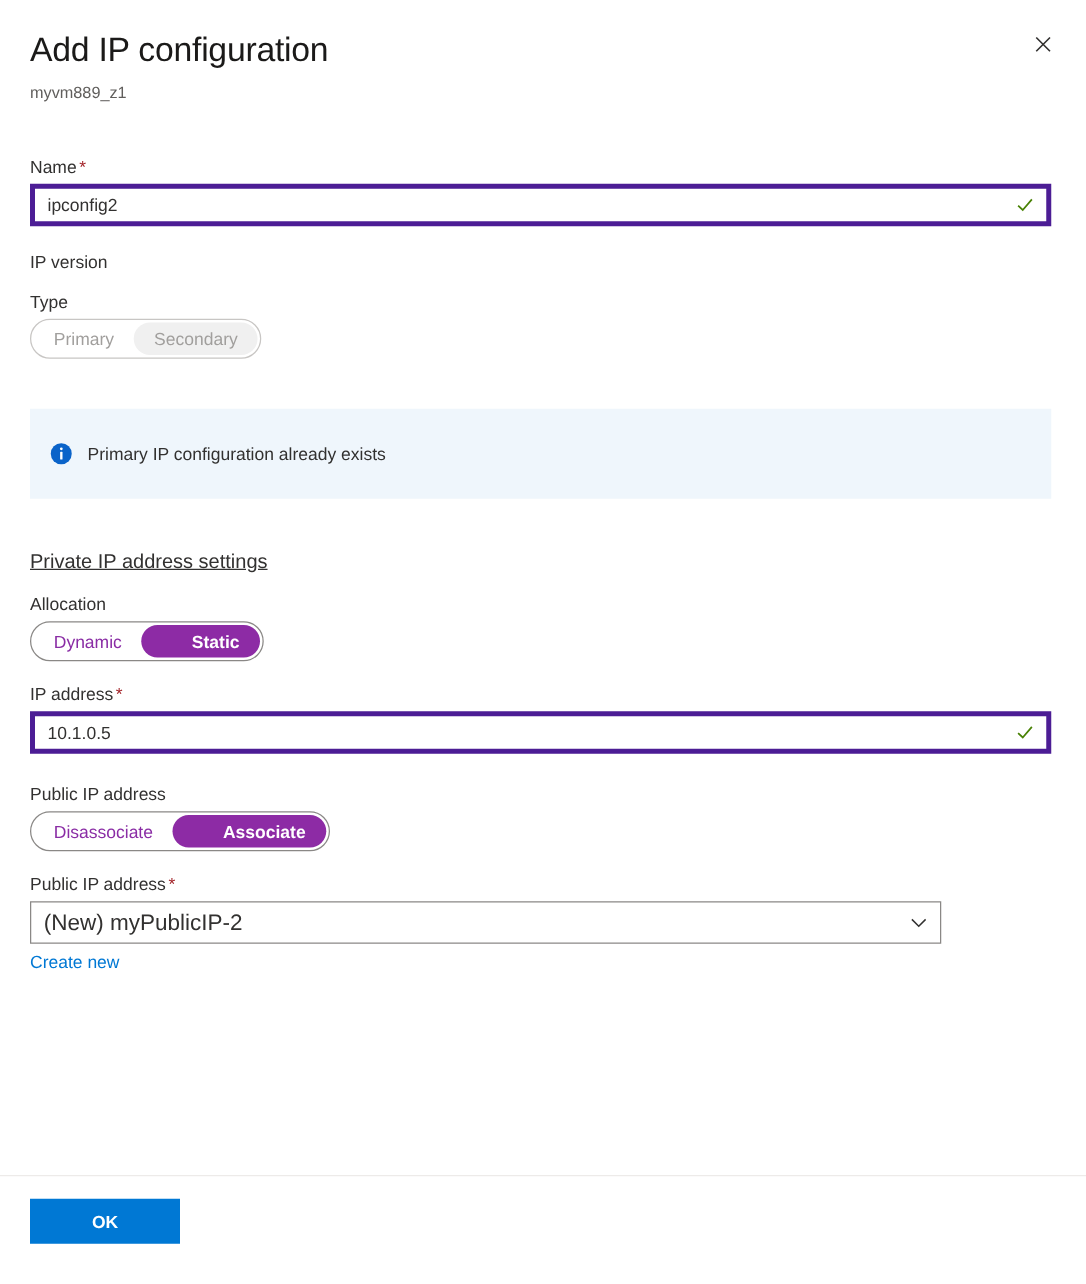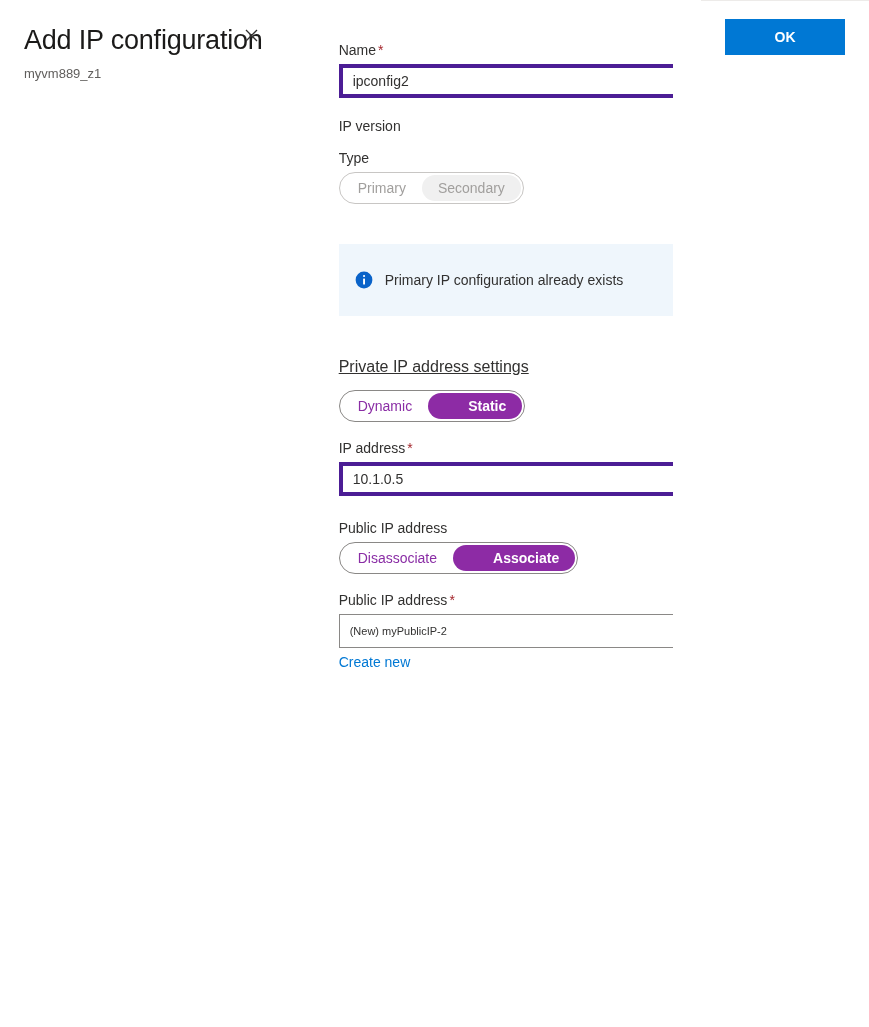--- a/index.html
+++ b/index.html
@@ -15,21 +15,21 @@
     font-family: "Liberation Sans", "DejaVu Sans", sans-serif;
     color: #1b1a19;
     overflow: hidden;
     position: relative;
   }
 
   .blade {
     position: absolute;
     inset: 0;
     display: flex;
-    gap: 28px;
+    flex-direction: column;
   }
 
   
   .header {
     padding: 16px 24px 0 24px;
     position: relative;
     flex: 0 0 auto;
   }
   .title {
     font-size: 27px;
@@ -216,28 +216,28 @@
   }
   .info-text {
     font-size: 14px;
     color: #323130;
     line-height: 20px;
   }
 
   
   .dropdown {
     position: relative;
-    width: 817px;
+    width: 729px;
     height: 34px;
     border: 1px solid #8a8886;
     background: #ffffff;
     display: flex;
     align-items: center;
     padding: 0 32px 0 10px;
-    font-size: 11px;
+    font-size: 18px;
     color: #323130;
     cursor: pointer;
   }
   .dropdown .chev {
     position: absolute;
     right: 10px;
     top: 50%;
     transform: translateY(-50%);
     width: 14px;
     height: 14px;
@@ -325,20 +325,21 @@
         <rect x="8.1" y="7.4" width="1.9" height="6.2" rx="0.5" fill="#ffffff"></rect>
         <circle cx="9.05" cy="5" r="1.1" fill="#ffffff"></circle>
       </svg>
       <span class="info-text">Primary IP configuration already exists</span>
     </div>
 
     <div class="mt-40">
       <div class="section-title">Private IP address settings</div>
 
       <div class="mt-12">
+        <div class="field-label">Allocation</div>
         <div class="pill purple">
           <button class="pill-opt">Dynamic</button>
           <button class="pill-opt selected">Static</button>
         </div>
       </div>
 
       <div class="mt-16">
         <label class="field-label"><span>IP address</span><span class="req">*</span></label>
         <div class="textfield">
           <input type="text" value="10.1.0.5" style="">

